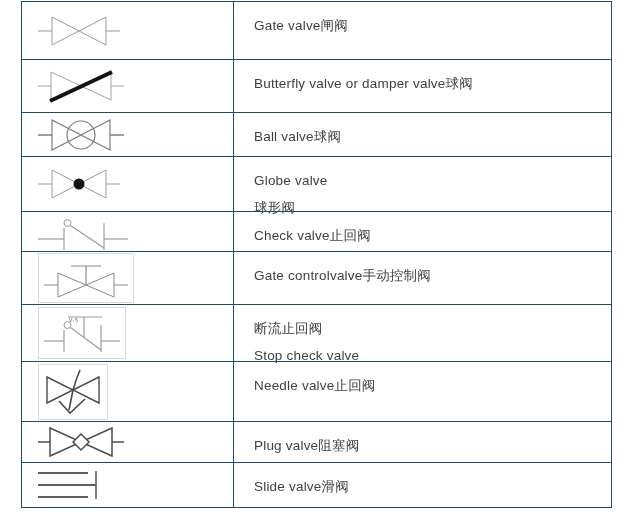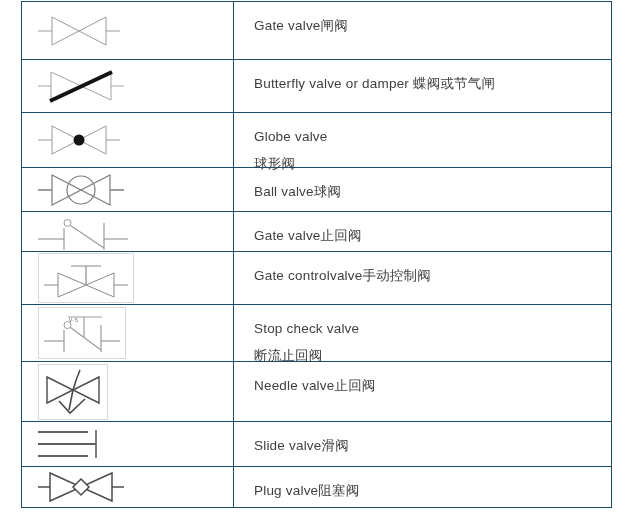--- a/index.html
+++ b/index.html
@@ -46,66 +46,66 @@
   <div class="row" style="height:53px">
     <div class="cell sym-cell">
       <svg width="86" height="36" viewBox="0 0 86 36">
         <path d="M0,18 H13 M73,18 H86" stroke="#a3a3a3" stroke-width="1.2" fill="none"></path>
         <polygon points="13,4 13,32 43,18" fill="none" stroke="#a3a3a3" stroke-width="1"></polygon>
         <polygon points="73,4 73,32 43,18" fill="none" stroke="#a3a3a3" stroke-width="1"></polygon>
         <path d="M12,33 L74,4" stroke="#141414" stroke-width="4" fill="none"></path>
       </svg>
     </div>
     <div class="cell txt-cell">
-      <div class="line">Butterfly valve or damper 蝶阀或节气闸</div>
+      <div class="line">Butterfly valve or damper valve球阀</div>
+    </div>
+  </div>
+
+  <div class="row" style="height:44px">
+    <div class="cell sym-cell">
+      <svg width="86" height="40" viewBox="0 0 86 40">
+        <path d="M0,20 H14 M72,20 H86" stroke="#7d7d7d" stroke-width="1.4" fill="none"></path>
+        <polygon points="14,5 14,35 43,20" fill="none" stroke="#7d7d7d" stroke-width="1.2"></polygon>
+        <polygon points="72,5 72,35 43,20" fill="none" stroke="#7d7d7d" stroke-width="1.2"></polygon>
+        <circle cx="43" cy="20" r="14" fill="none" stroke="#7d7d7d" stroke-width="1.2"></circle>
+      </svg>
+    </div>
+    <div class="cell txt-cell">
+      <div class="line">Ball valve球阀</div>
     </div>
   </div>
 
   <div class="row" style="height:55px">
     <div class="cell sym-cell">
       <svg width="82" height="34" viewBox="0 0 82 34">
         <path d="M0,17 H14 M68,17 H82" stroke="#9b9b9b" stroke-width="1.2" fill="none"></path>
         <polygon points="14,3 14,31 41,17" fill="none" stroke="#9b9b9b" stroke-width="1"></polygon>
         <polygon points="68,3 68,31 41,17" fill="none" stroke="#9b9b9b" stroke-width="1"></polygon>
         <circle cx="41" cy="17" r="5.5" fill="#141414"></circle>
       </svg>
     </div>
     <div class="cell txt-cell">
       <div class="line">Globe valve</div>
       <div class="line">球形阀</div>
     </div>
   </div>
 
-  <div class="row" style="height:44px">
-    <div class="cell sym-cell">
-      <svg width="86" height="40" viewBox="0 0 86 40">
-        <path d="M0,20 H14 M72,20 H86" stroke="#7d7d7d" stroke-width="1.4" fill="none"></path>
-        <polygon points="14,5 14,35 43,20" fill="none" stroke="#7d7d7d" stroke-width="1.2"></polygon>
-        <polygon points="72,5 72,35 43,20" fill="none" stroke="#7d7d7d" stroke-width="1.2"></polygon>
-        <circle cx="43" cy="20" r="14" fill="none" stroke="#7d7d7d" stroke-width="1.2"></circle>
-      </svg>
-    </div>
-    <div class="cell txt-cell">
-      <div class="line">Ball valve球阀</div>
-    </div>
-  </div>
-
   <div class="row" style="height:40px">
     <div class="cell sym-cell">
       <svg width="90" height="40" viewBox="0 0 90 40">
         <path d="M0,27 H26" stroke="#9b9b9b" stroke-width="1.2" fill="none"></path>
         <path d="M26,16 V38" stroke="#9b9b9b" stroke-width="1.2" fill="none"></path>
         <circle cx="29.5" cy="11" r="3.5" fill="none" stroke="#9b9b9b" stroke-width="1"></circle>
         <path d="M32.5,13.5 L66,36" stroke="#9b9b9b" stroke-width="1.2" fill="none"></path>
         <path d="M66,11 V38" stroke="#9b9b9b" stroke-width="1.2" fill="none"></path>
         <path d="M66,27 H90" stroke="#9b9b9b" stroke-width="1.2" fill="none"></path>
       </svg>
     </div>
     <div class="cell txt-cell">
-      <div class="line">Gate valve止回阀</div>
+      <div class="line">Check valve止回阀</div>
     </div>
   </div>
 
   <div class="row" style="height:53px">
     <div class="cell sym-cell">
       <span class="frame">
         <svg width="84" height="42" viewBox="0 0 84 42">
           <path d="M0,28 H14 M70,28 H84" stroke="#8a8a8a" stroke-width="1.2" fill="none"></path>
           <polygon points="14,16 14,40 42,28" fill="none" stroke="#8a8a8a" stroke-width="1"></polygon>
           <polygon points="70,16 70,40 42,28" fill="none" stroke="#8a8a8a" stroke-width="1"></polygon>
@@ -128,62 +128,62 @@
           <path d="M0,30 H20" stroke="#9b9b9b" stroke-width="1.2" fill="none"></path>
           <path d="M20,19 V41" stroke="#9b9b9b" stroke-width="1.2" fill="none"></path>
           <circle cx="23.5" cy="14" r="3.5" fill="none" stroke="#9b9b9b" stroke-width="1"></circle>
           <path d="M26.5,16.5 L57,39" stroke="#9b9b9b" stroke-width="1.2" fill="none"></path>
           <path d="M57,14 V41" stroke="#9b9b9b" stroke-width="1.2" fill="none"></path>
           <path d="M57,30 H76" stroke="#9b9b9b" stroke-width="1.2" fill="none"></path>
         </svg>
       </span>
     </div>
     <div class="cell txt-cell">
+      <div class="line">断流止回阀</div>
       <div class="line">Stop check valve</div>
-      <div class="line">断流止回阀</div>
     </div>
   </div>
 
   <div class="row" style="height:60px">
     <div class="cell sym-cell">
       <span class="frame">
         <svg width="58" height="48" viewBox="0 0 58 48">
           <polygon points="3,9 3,35 29,22" fill="none" stroke="#4a4a4a" stroke-width="1.4"></polygon>
           <polygon points="55,9 55,35 29,22" fill="none" stroke="#4a4a4a" stroke-width="1.4"></polygon>
           <path d="M36,2 C33,9 31,15 29,22 L25,42" fill="none" stroke="#4a4a4a" stroke-width="1.6"></path>
           <path d="M15,33 L26,45 L41,31" fill="none" stroke="#4a4a4a" stroke-width="1.6"></path>
         </svg>
       </span>
     </div>
     <div class="cell txt-cell">
       <div class="line">Needle valve止回阀</div>
     </div>
   </div>
 
+  <div class="row" style="height:41px">
+    <div class="cell sym-cell">
+      <svg width="86" height="36" viewBox="0 0 86 36">
+        <path d="M0,18 H12 M74,18 H86" stroke="#4d4d4d" stroke-width="1.5" fill="none"></path>
+        <polygon points="12,4 12,32 43,18" fill="none" stroke="#4d4d4d" stroke-width="1.5"></polygon>
+        <polygon points="74,4 74,32 43,18" fill="none" stroke="#4d4d4d" stroke-width="1.5"></polygon>
+        <polygon points="43,10 51,18 43,26 35,18" fill="#ffffff" stroke="#4d4d4d" stroke-width="1.5"></polygon>
+      </svg>
+    </div>
+    <div class="cell txt-cell">
+      <div class="line">Plug valve阻塞阀</div>
+    </div>
+  </div>
+
   <div class="row" style="height:45px">
     <div class="cell sym-cell">
       <svg width="64" height="34" viewBox="0 0 64 34">
         <path d="M0,5 H50" stroke="#606060" stroke-width="2" fill="none"></path>
         <path d="M0,17 H58" stroke="#606060" stroke-width="2" fill="none"></path>
         <path d="M0,29 H50" stroke="#606060" stroke-width="2" fill="none"></path>
         <path d="M58,3 V31" stroke="#606060" stroke-width="1.6" fill="none"></path>
       </svg>
     </div>
     <div class="cell txt-cell">
       <div class="line">Slide valve滑阀</div>
     </div>
   </div>
 
-  <div class="row" style="height:41px">
-    <div class="cell sym-cell">
-      <svg width="86" height="36" viewBox="0 0 86 36">
-        <path d="M0,18 H12 M74,18 H86" stroke="#4d4d4d" stroke-width="1.5" fill="none"></path>
-        <polygon points="12,4 12,32 43,18" fill="none" stroke="#4d4d4d" stroke-width="1.5"></polygon>
-        <polygon points="74,4 74,32 43,18" fill="none" stroke="#4d4d4d" stroke-width="1.5"></polygon>
-        <polygon points="43,10 51,18 43,26 35,18" fill="#ffffff" stroke="#4d4d4d" stroke-width="1.5"></polygon>
-      </svg>
-    </div>
-    <div class="cell txt-cell">
-      <div class="line">Plug valve阻塞阀</div>
-    </div>
-  </div>
-
 </div>
 
 </body></html>

